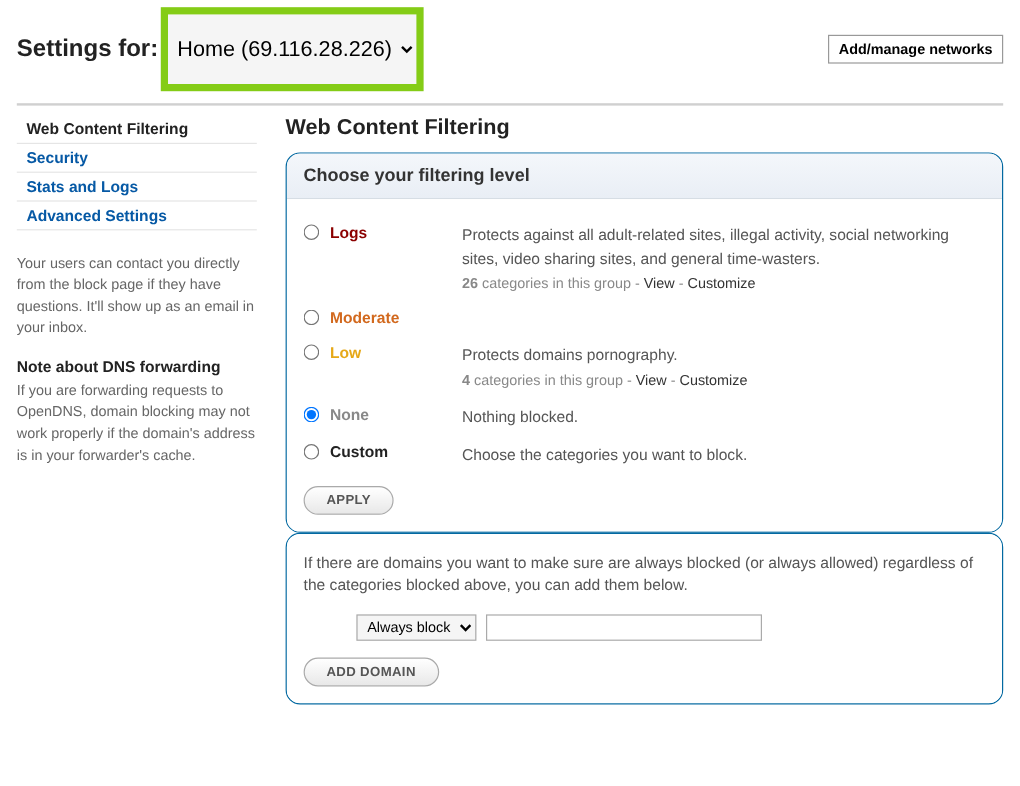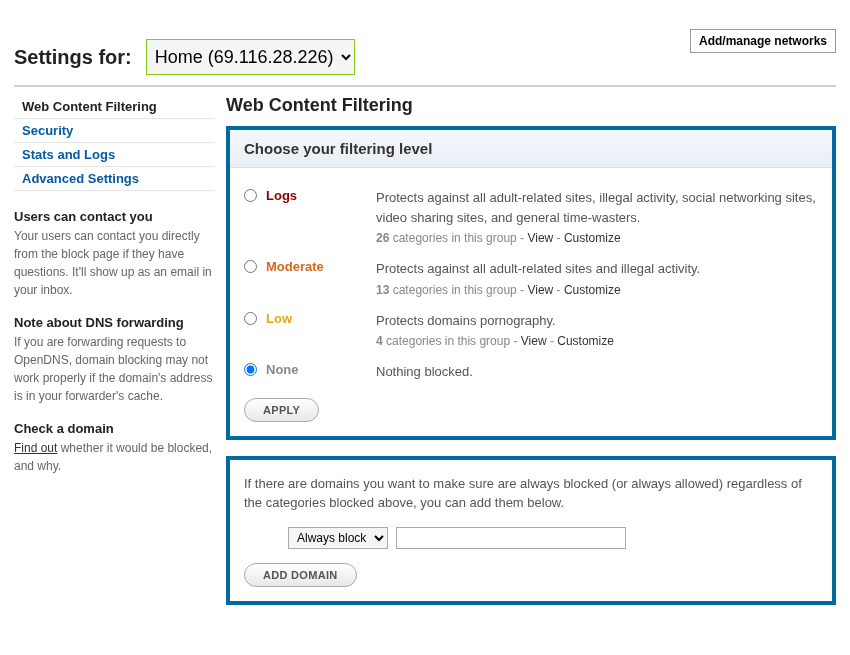--- a/index.html
+++ b/index.html
@@ -19,47 +19,46 @@
       display: flex;
       align-items: center;
       justify-content: space-between;
       padding: 6px 0 10px 0;
       border-bottom: 2px solid #d0d0d0;
       margin-bottom: 8px;
     }
     .top-left {
       display: flex;
       align-items: center;
-      gap: 14px;
-      margin-top: 33px;
+      gap: 2px;
     }
     .settings-for-label {
       font-size: 20px;
       font-weight: bold;
       color: #222;
     }
     .network-select {
       font-size: 18px;
-      padding: 6px 4px;
-      border: 1px solid #84cc16;
+      padding: 18px 4px;
+      border: 6px solid #84cc16;
       background: #f5f5f5;
       font-family: inherit;
     }
     .add-networks-btn {
       font-size: 12px;
       font-weight: bold;
       padding: 4px 8px;
       border: 1px solid #999;
       background: #fff;
       cursor: pointer;
       font-family: inherit;
     }
     .layout {
       display: flex;
-      gap: 12px;
+      gap: 24px;
     }
     .sidebar {
       width: 200px;
       flex-shrink: 0;
     }
     .nav-list {
       list-style: none;
       margin-bottom: 18px;
     }
     .nav-list li {
@@ -97,23 +96,23 @@
     .main {
       flex: 1;
     }
     .page-title {
       font-size: 18px;
       font-weight: bold;
       color: #222;
       margin-bottom: 10px;
     }
     .panel {
-      border: 4px solid #0369a1;
-      border-radius: 0;
-      margin-bottom: 16px;
+      border: 1px solid #0369a1;
+      border-radius: 12px;
+      margin-bottom: 0;
       overflow: hidden;
     }
     .panel-header {
       background: linear-gradient(#f4f7fb, #e9eef5);
       padding: 10px 14px;
       font-size: 15px;
       font-weight: bold;
       color: #333;
       border-bottom: 1px solid #d6dde4;
     }
@@ -214,74 +213,70 @@
   <div class="layout">
     <aside class="sidebar">
       <ul class="nav-list">
         <li class="active">Web Content Filtering</li>
         <li class="link">Security</li>
         <li class="link">Stats and Logs</li>
         <li class="link">Advanced Settings</li>
       </ul>
 
       <div class="sidebar-section">
-        <h4>Users can contact you</h4>
         <p>Your users can contact you directly from the block page if they have questions. It'll show up as an email in your inbox.</p>
       </div>
 
       <div class="sidebar-section">
         <h4>Note about DNS forwarding</h4>
         <p>If you are forwarding requests to OpenDNS, domain blocking may not work properly if the domain's address is in your forwarder's cache.</p>
       </div>
 
-      <div class="sidebar-section">
-        <h4>Check a domain</h4>
-        <p><a>Find out</a><span> whether it would be blocked, and why.</span></p>
-      </div>
     </aside>
 
     <main class="main">
       <h2 class="page-title">Web Content Filtering</h2>
 
       <div class="panel">
         <div class="panel-header">Choose your filtering level</div>
         <div class="panel-body">
           <div class="level-row">
             <div class="level-radio"><input type="radio" name="level" style=""></div>
             <div class="level-name name-high">Logs</div>
             <div class="level-desc">
               <span>Protects against all adult-related sites, illegal activity, social networking sites, video sharing sites, and general time-wasters.</span>
               <div class="level-categories"><b>26</b><span> categories in this group - </span><a>View</a><span> - </span><a>Customize</a></div>
             </div>
           </div>
 
           <div class="level-row">
             <div class="level-radio"><input type="radio" name="level" style=""></div>
             <div class="level-name name-moderate">Moderate</div>
-            <div class="level-desc">
-              <span>Protects against all adult-related sites and illegal activity.</span>
-              <div class="level-categories"><b>13</b><span> categories in this group - </span><a>View</a><span> - </span><a>Customize</a></div>
-            </div>
           </div>
 
           <div class="level-row">
             <div class="level-radio"><input type="radio" name="level" style=""></div>
             <div class="level-name name-low">Low</div>
             <div class="level-desc">
               <span>Protects domains pornography.</span>
               <div class="level-categories"><b>4</b><span> categories in this group - </span><a>View</a><span> - </span><a>Customize</a></div>
             </div>
           </div>
 
           <div class="level-row">
             <div class="level-radio"><input type="radio" name="level" checked="" style=""></div>
             <div class="level-name name-none">None</div>
             <div class="level-desc"><span>Nothing blocked.</span></div>
           </div>
 
+          <div class="level-row">
+            <div class="level-radio"><input type="radio" name="level" style=""></div>
+            <div class="level-name name-custom">Custom</div>
+            <div class="level-desc"><span>Choose the categories you want to block.</span></div>
+          </div>
 
           <button class="pill-btn">APPLY</button>
         </div>
       </div>
 
       <div class="panel">
         <div class="panel-body domain-body">
           <p>If there are domains you want to make sure are always blocked (or always allowed) regardless of the categories blocked above, you can add them below.</p>
           <div class="domain-controls">
             <select class="domain-select">

